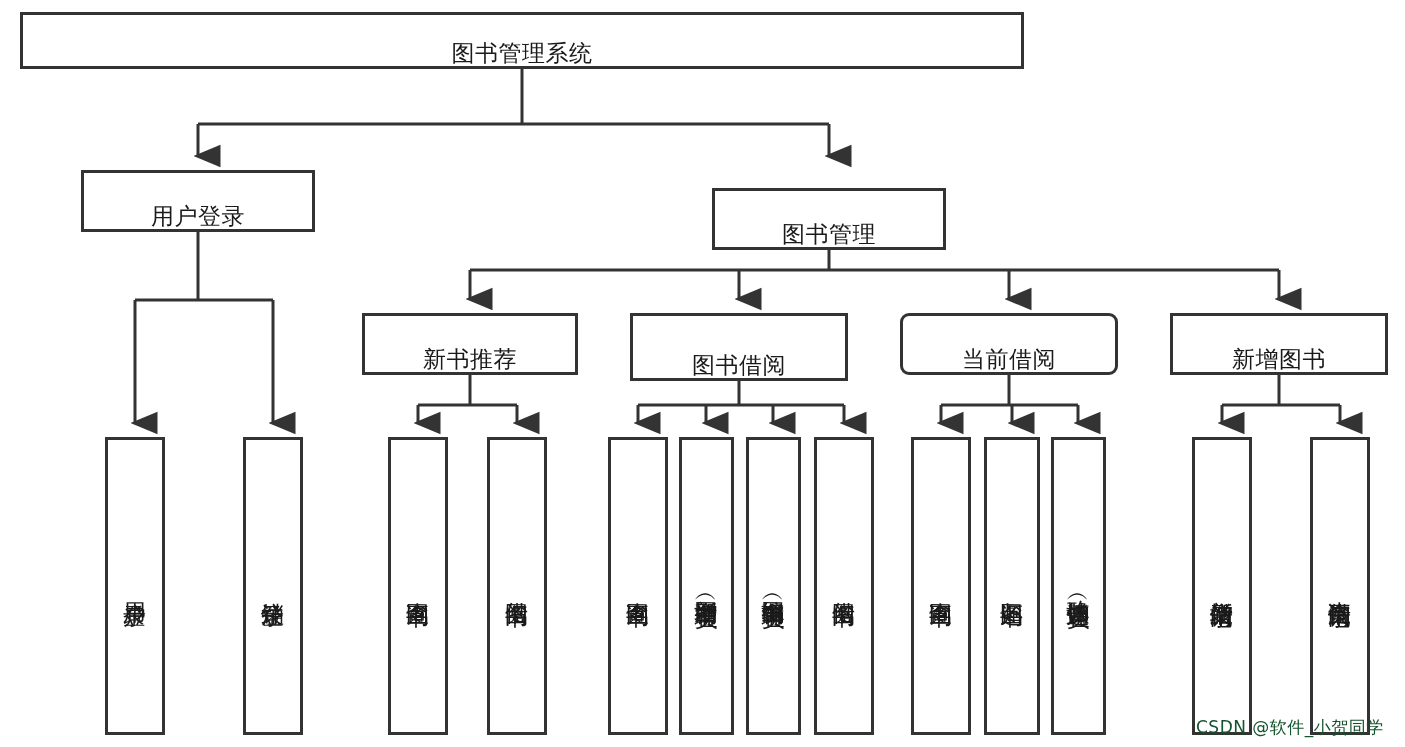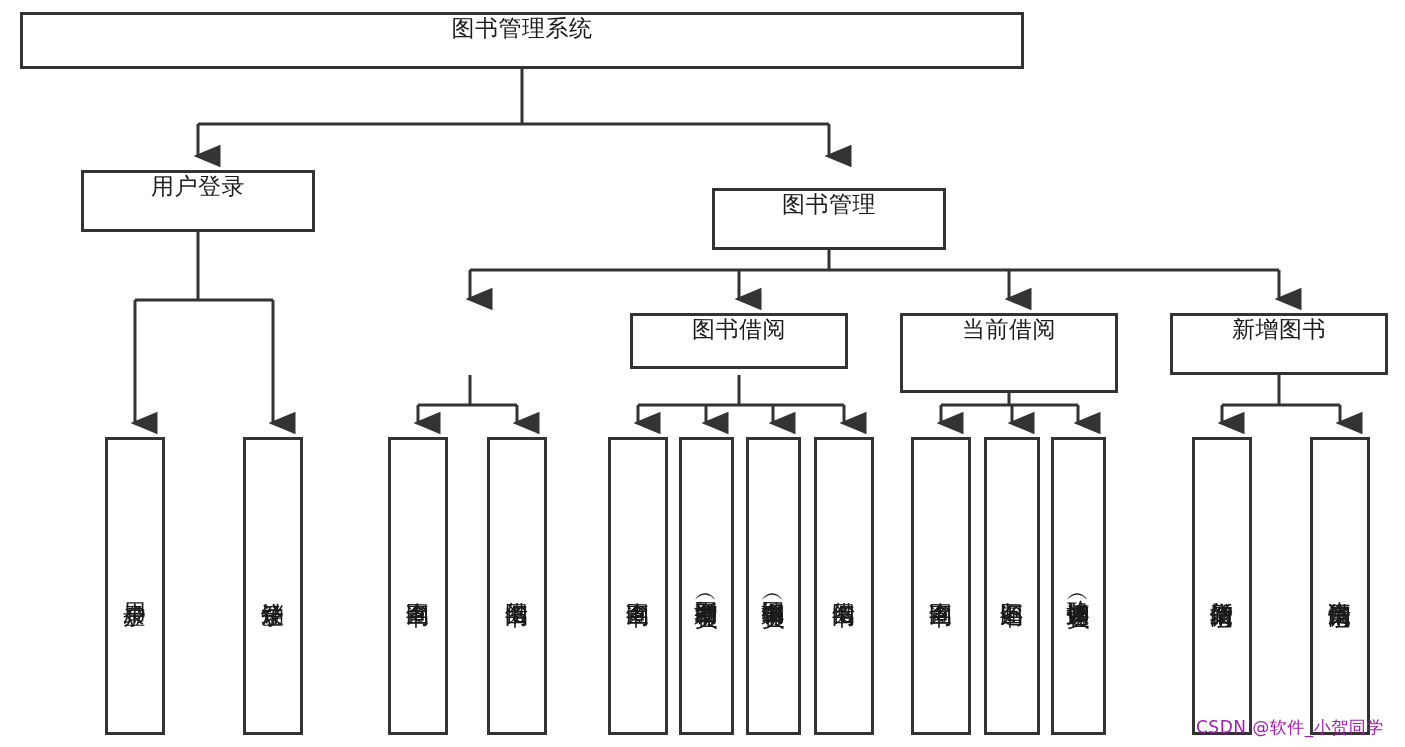--- a/index.html
+++ b/index.html
@@ -23,21 +23,21 @@
     top: 0;
     width: 1405px;
     height: 747px;
   }
   .node {
     position: absolute;
     box-sizing: border-box;
     border: 3px solid #333333;
     background: #ffffff;
     display: flex;
-    align-items: flex-start;
+    align-items: flex-end;
     justify-content: center;
     color: #1a1a1a;
   }
   .node-label {
     font-size: 23px;
     line-height: 1.15;
     letter-spacing: 0.5px;
     white-space: nowrap;
     color: #1a1a1a;
   }
@@ -57,21 +57,21 @@
   }
   .leaf-inner {
     height: 100%;
     display: flex;
     align-items: center;
     justify-content: center;
   }
   .watermark {
     position: absolute;
     font-size: 17px;
-    color: #a21caf;
+    color: #14532d;
     white-space: nowrap;
     letter-spacing: 0.5px;
   }
 </style>
 </head>
 <body>
 
 <div id="stage">
 
   <svg id="diagram" viewBox="0 0 1405 747" xmlns="http://www.w3.org/2000/svg">
@@ -128,24 +128,27 @@
     <span class="node-label">图书管理系统</span>
   </div>
 
   <div class="node" style="left:81px; top:170px; width:234px; height:62px;">
     <span class="node-label">用户登录</span>
   </div>
   <div class="node" style="left:712px; top:170px; width:234px; height:62px;margin-top:18px;">
     <span class="node-label">图书管理</span>
   </div>
 
-  <div class="node" style="left:630px; top:313px; width:218px; height:56px;">
+  <div class="node" style="left:362px; top:313px; width:216px; height:62px;">
+    <span class="node-label">新书推荐</span>
+  </div>
+  <div class="node" style="left:630px; top:313px; width:218px; height:68px;">
     <span class="node-label">图书借阅</span>
   </div>
-  <div class="node" style="left:900px; top:313px; width:218px; height:80px;">
+  <div class="node" style="left:900px; top:313px; width:218px; height:62px;border-radius:9px;">
     <span class="node-label">当前借阅</span>
   </div>
   <div class="node" style="left:1170px; top:313px; width:218px; height:62px;">
     <span class="node-label">新增图书</span>
   </div>
 
   <div class="node leaf" style="left:105px; top:437px; width:60px; height:298px;">
     <span class="leaf-inner">
       <span class="node-label">用户登录</span>
     </span>

